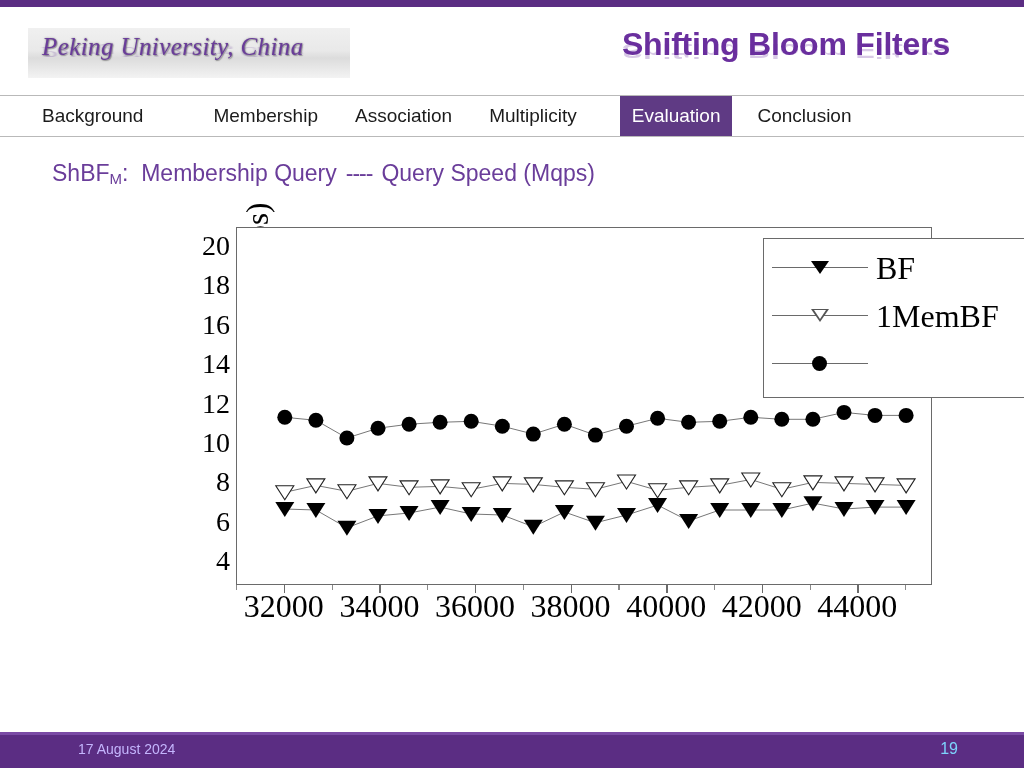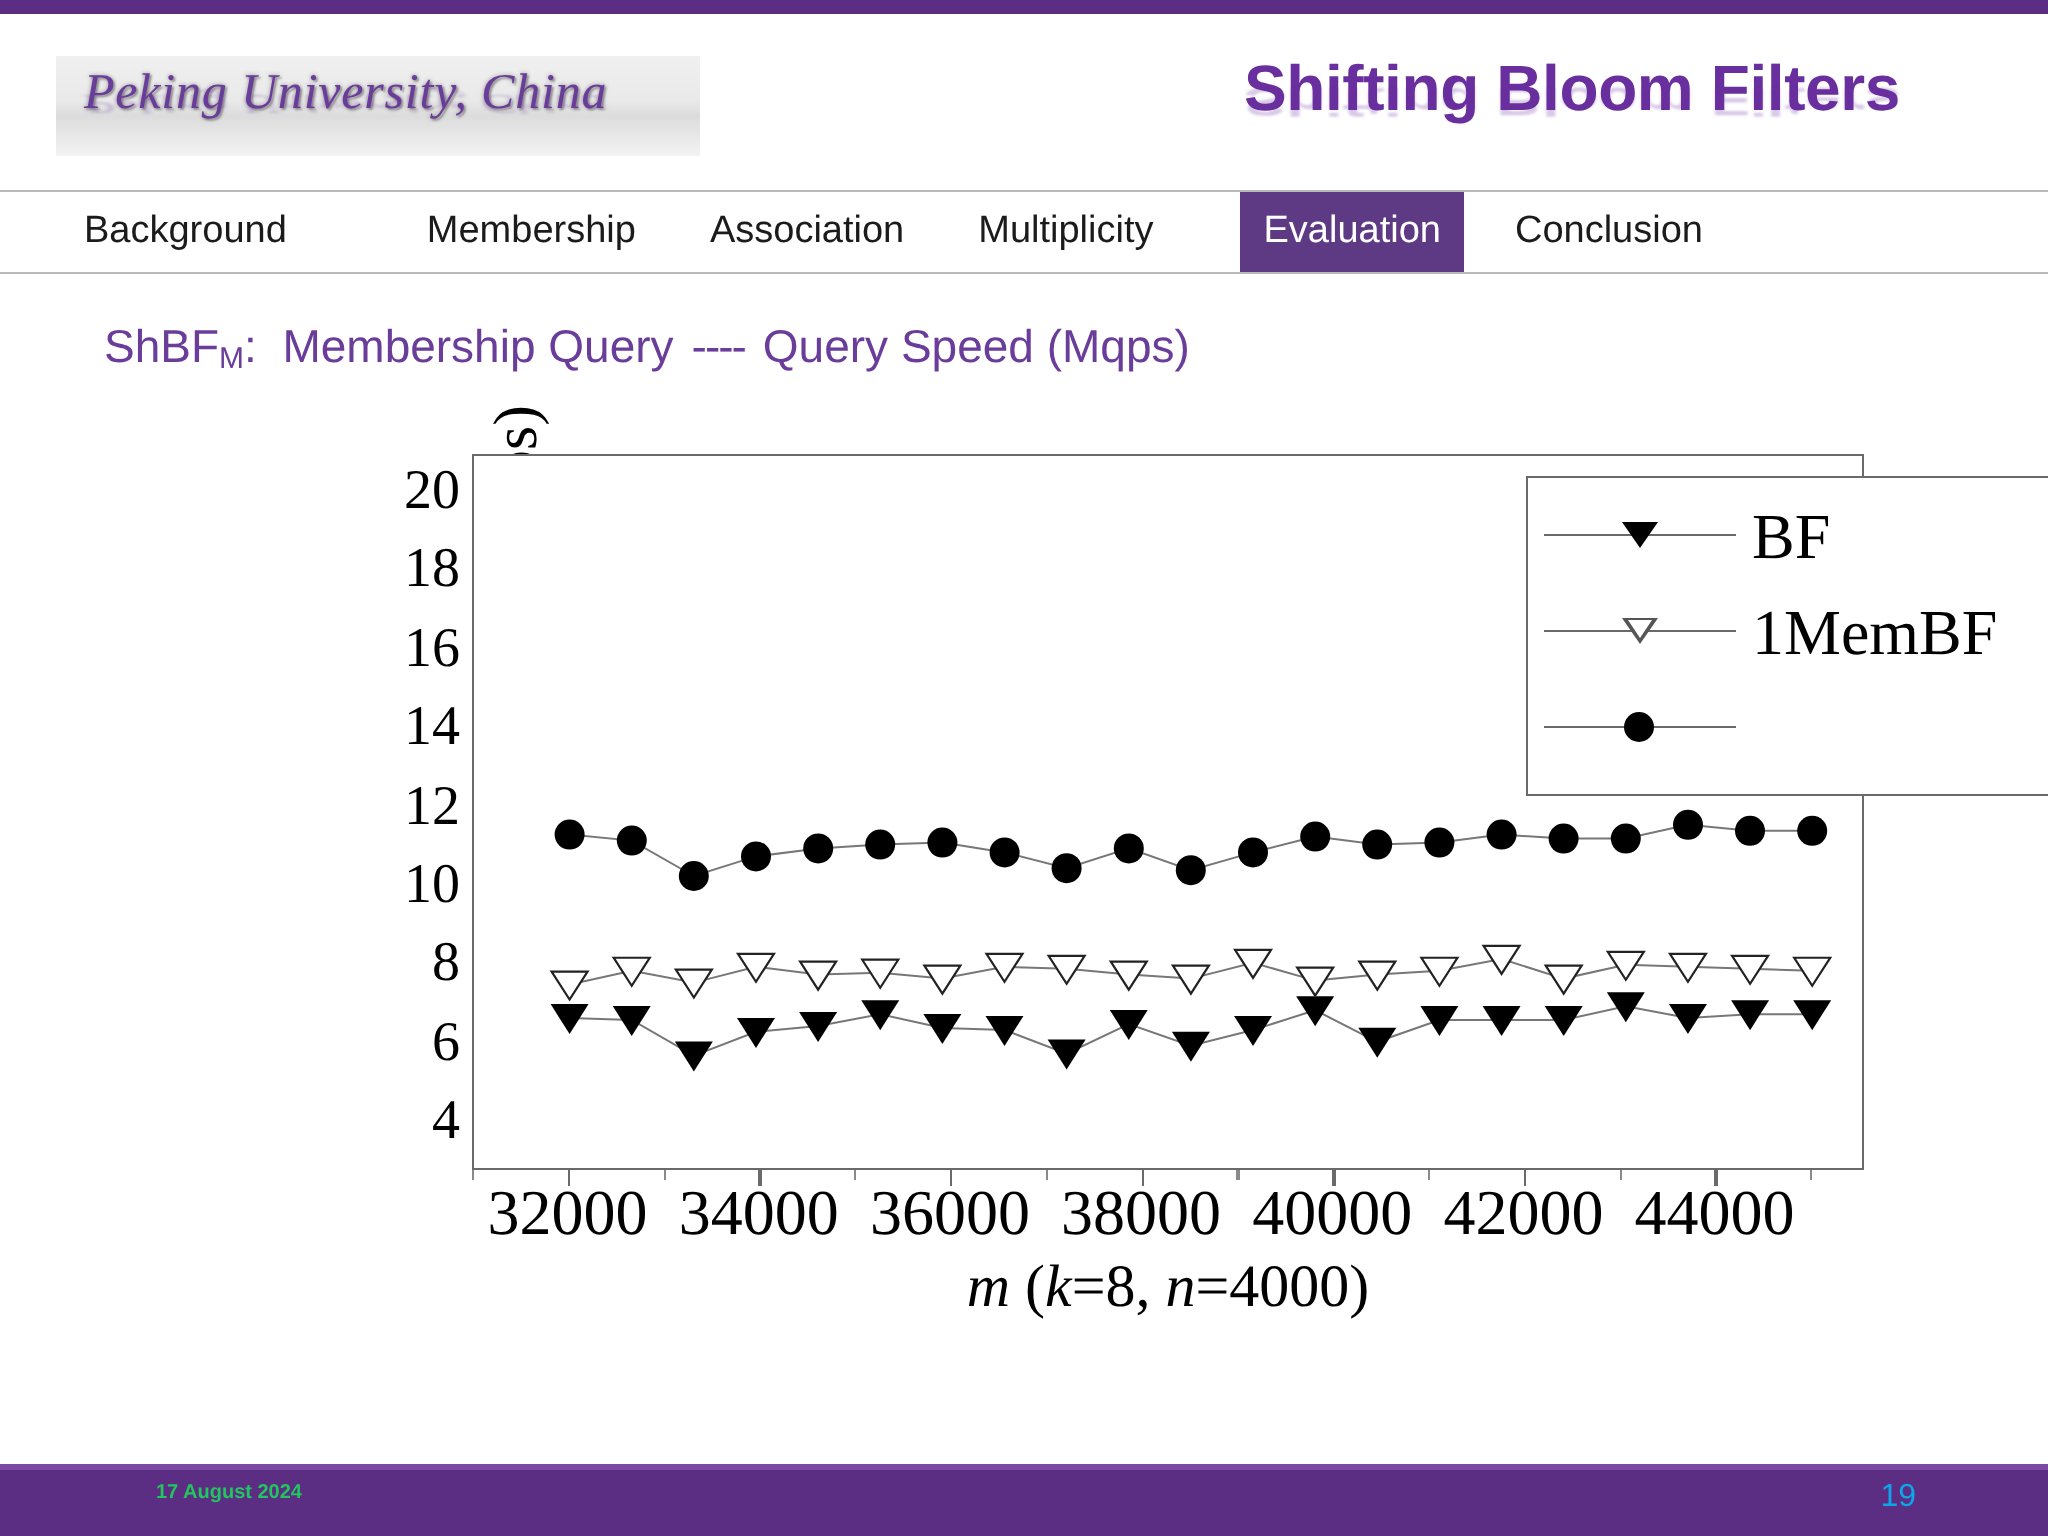--- a/index.html
+++ b/index.html
@@ -285,29 +285,28 @@
   }
   .footer-accent {
     position: absolute;
     left: 0; top: 0;
     width: 1024px; height: 3px;
     background: #7a4aa5;
   }
   .footer-date {
     position: absolute;
     left: 78px; top: 9px;
-    font-size: 10px;
-    color: #22c55e;
-    font-weight: bold;
+    font-size: 14px;
+    color: #c4b5fd;
   }
   .footer-page {
     position: absolute;
     right: 66px; top: 8px;
     font-size: 16px;
-    color: #0ea5e9;
+    color: #7dd3fc;
   }
 </style>
 </head>
 <body>
 
 <div class="top-bar"></div>
 
 <div class="header">
   <div class="logo-box">
     <div class="logo-text">Peking University, China</div>
@@ -476,22 +475,19 @@
       <div class="xtick-mark" style="left: 727.31px; top: 363px;"></div>
       <div class="xtick-minor" style="left: 106px; top: 363px;"></div>
       <div class="xtick-minor" style="left: 201.586px; top: 363px;"></div>
       <div class="xtick-minor" style="left: 297.172px; top: 363px;"></div>
       <div class="xtick-minor" style="left: 392.759px; top: 363px;"></div>
       <div class="xtick-minor" style="left: 488.345px; top: 363px;"></div>
       <div class="xtick-minor" style="left: 583.931px; top: 363px;"></div>
       <div class="xtick-minor" style="left: 679.517px; top: 363px;"></div>
       <div class="xtick-minor" style="left: 775.103px; top: 363px;"></div>
     </div>
-  <div class="x-axis-title">
-    <i>m</i><span>  (</span><i>k</i><span>=8, </span><i>n</i><span>=4000)</span>
-  </div>
 </div>
 
 <div class="footer">
   <div class="footer-accent"></div>
   <div class="footer-date">17 August 2024</div>
   <div class="footer-page">19</div>
 </div>
 
 </body></html>

